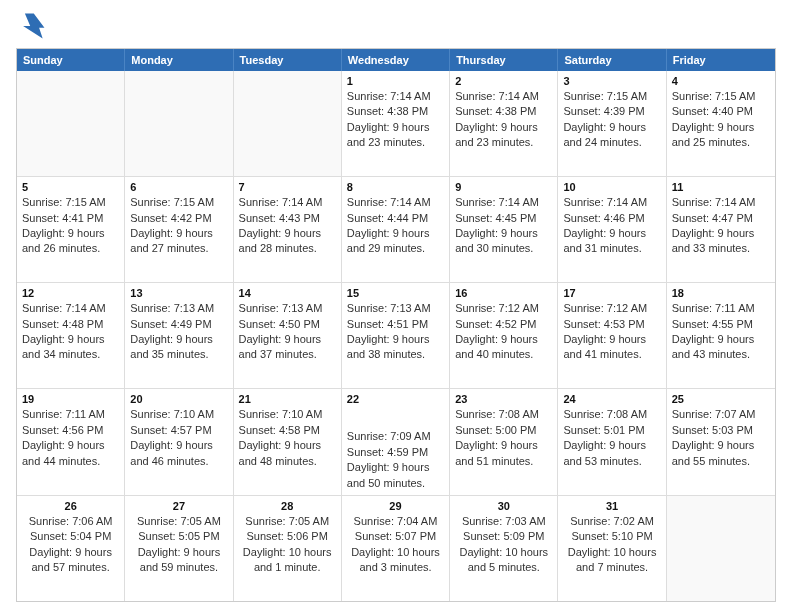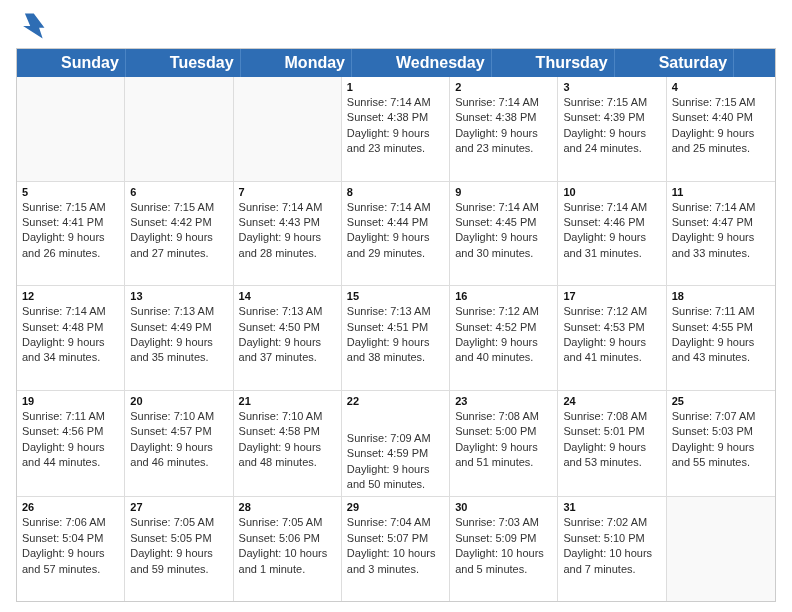--- a/index.html
+++ b/index.html
@@ -66,40 +66,39 @@
       flex-direction: column;
       border: 1px solid #ccc;
     }
     .cal-header-row {
       display: grid;
       grid-template-columns: repeat(7, 1fr);
       background: #2e6db4;
     }
     .cal-header-cell {
       color: #fff;
-      font-size: 16px;
+      font-size: 11px;
       font-weight: bold;
       padding: 5px 6px;
       text-align: left;
       border-right: 1px solid #4a84c4;
-      margin-left: 38px;
     }
     .cal-header-cell:last-child { border-right: none; }
     .cal-body {
       flex: 1;
       display: flex;
       flex-direction: column;
     }
     .cal-row {
       display: grid;
       grid-template-columns: repeat(7, 1fr);
       flex: 1;
       border-bottom: 1px solid #ddd;
     }
-    .cal-row:last-child { border-bottom: none; }
+    .cal-row:last-child { border-bottom: none; text-align: center; }
     .cal-cell {
       padding: 4px 5px;
       border-right: 1px solid #ddd;
       font-size: 9.5px;
       color: #222;
       vertical-align: top;
       min-height: 0;
     }
     .cal-cell:last-child { border-right: none; }
     .cal-cell.empty { background: #f9f9f9; }
@@ -131,22 +130,22 @@
     </div>
     <div class="title-block">
       <div class="month-title"></div>
       <div class="location"></div>
     </div>
   </div>
 
   <div class="calendar">
     <div class="cal-header-row">
     <div class="cal-header-cell">Sunday</div>
+        <div class="cal-header-cell">Monday</div>
         <div class="cal-header-cell">Tuesday</div>
-        <div class="cal-header-cell">Monday</div>
         <div class="cal-header-cell">Wednesday</div>
         <div class="cal-header-cell">Thursday</div>
         <div class="cal-header-cell">Saturday</div>
         <div class="cal-header-cell">Friday</div>
       </div>
     <div class="cal-body">
     <div class="cal-row">
           <div class="cal-cell empty"></div>
           <div class="cal-cell empty"></div>
           <div class="cal-cell empty"></div>

